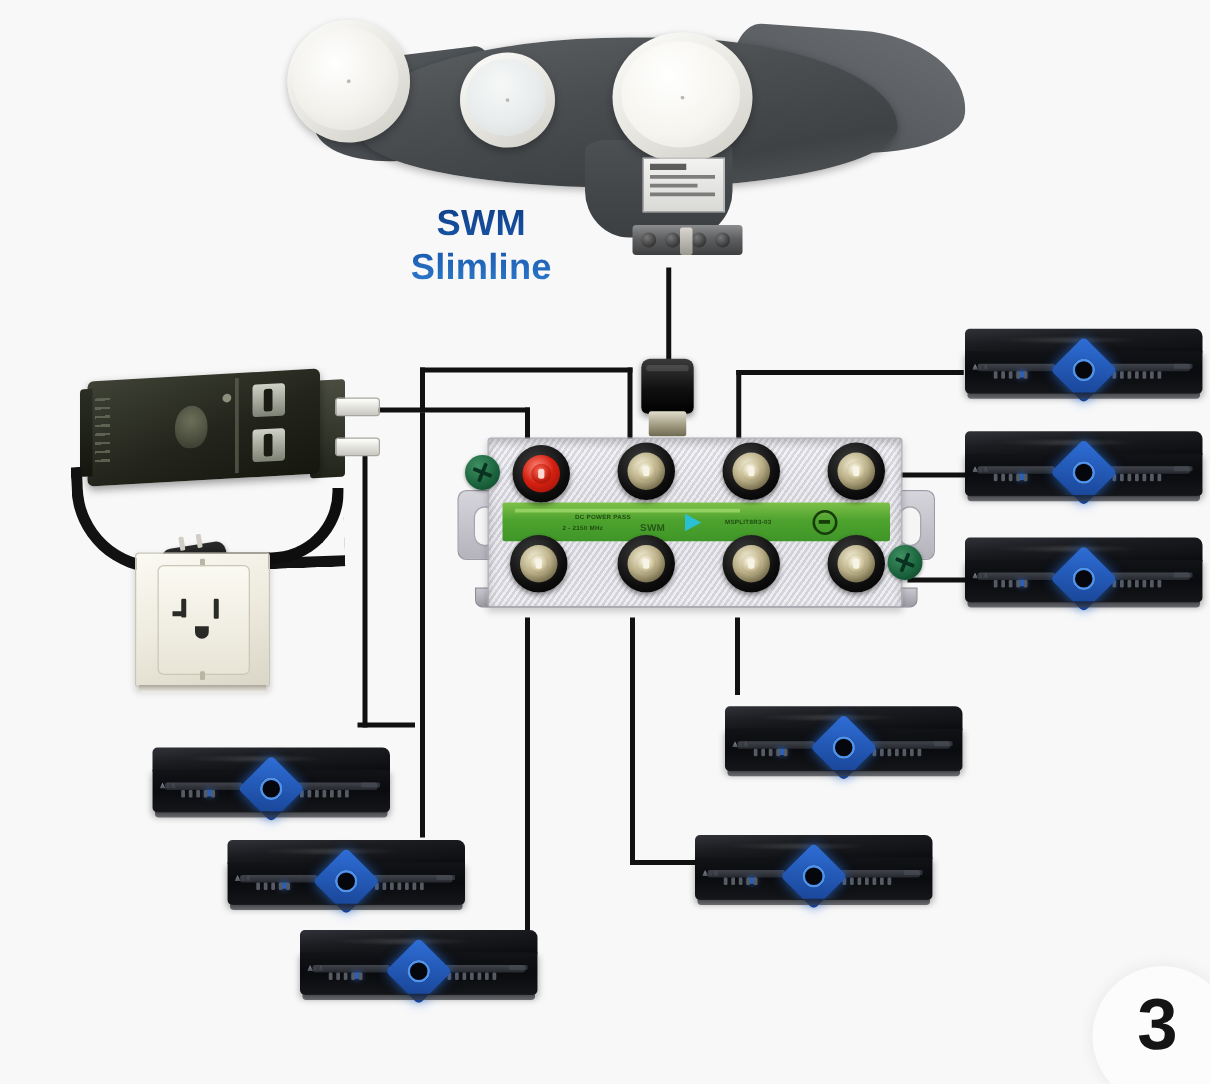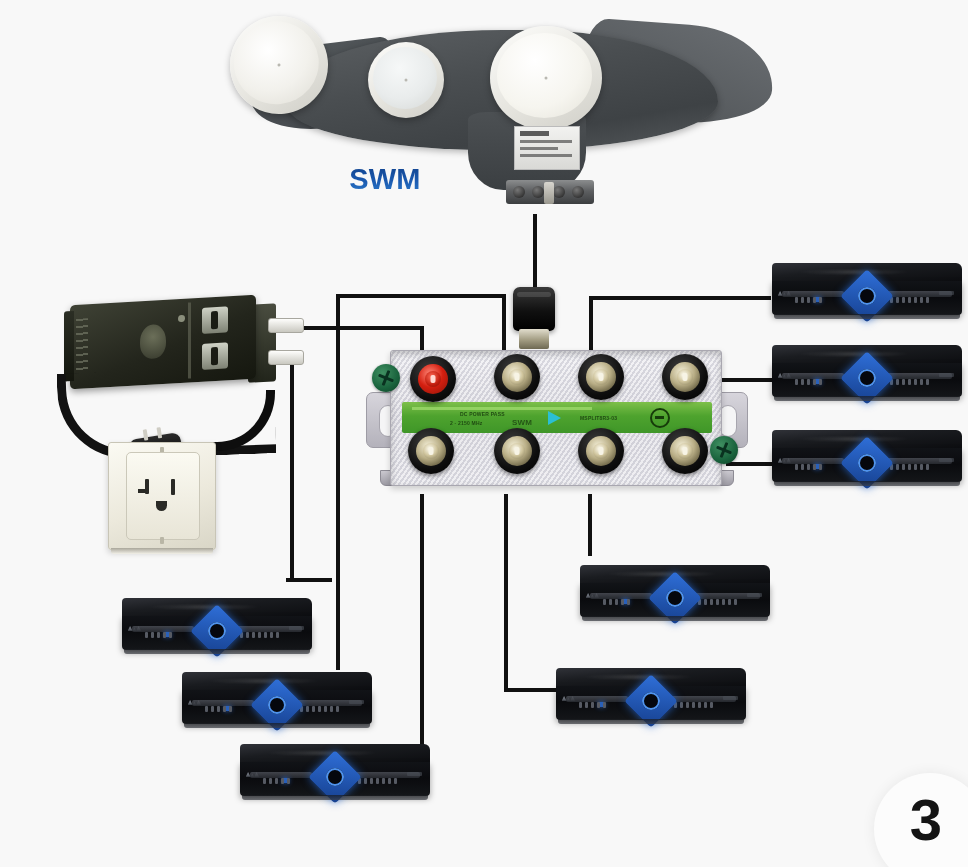--- a/index.html
+++ b/index.html
@@ -359,20 +359,21 @@
       <div class="p"></div>
         <div class="p"></div>
         <div class="p"></div>
         <div class="p"></div>
       <div class="nut"></div>
     </div>
   </div>
 
   <div id="swm-label">
     <div>SWM</div>
+    <div>Slimline</div>
   </div>
 
   <div class="wire v" style="left:533px;top:214px;height:82px;"></div>
 
   <div class="wire h" style="left:336px;top:294px;width:170px;"></div>
   <div class="wire v" style="left:502px;top:294px;height:62px;"></div>
   <div class="wire v" style="left:336px;top:294px;height:36px;"></div>
 
   <div class="wire h" style="left:286px;top:326px;width:138px;"></div>
   <div class="wire v" style="left:420px;top:326px;height:34px;"></div>

